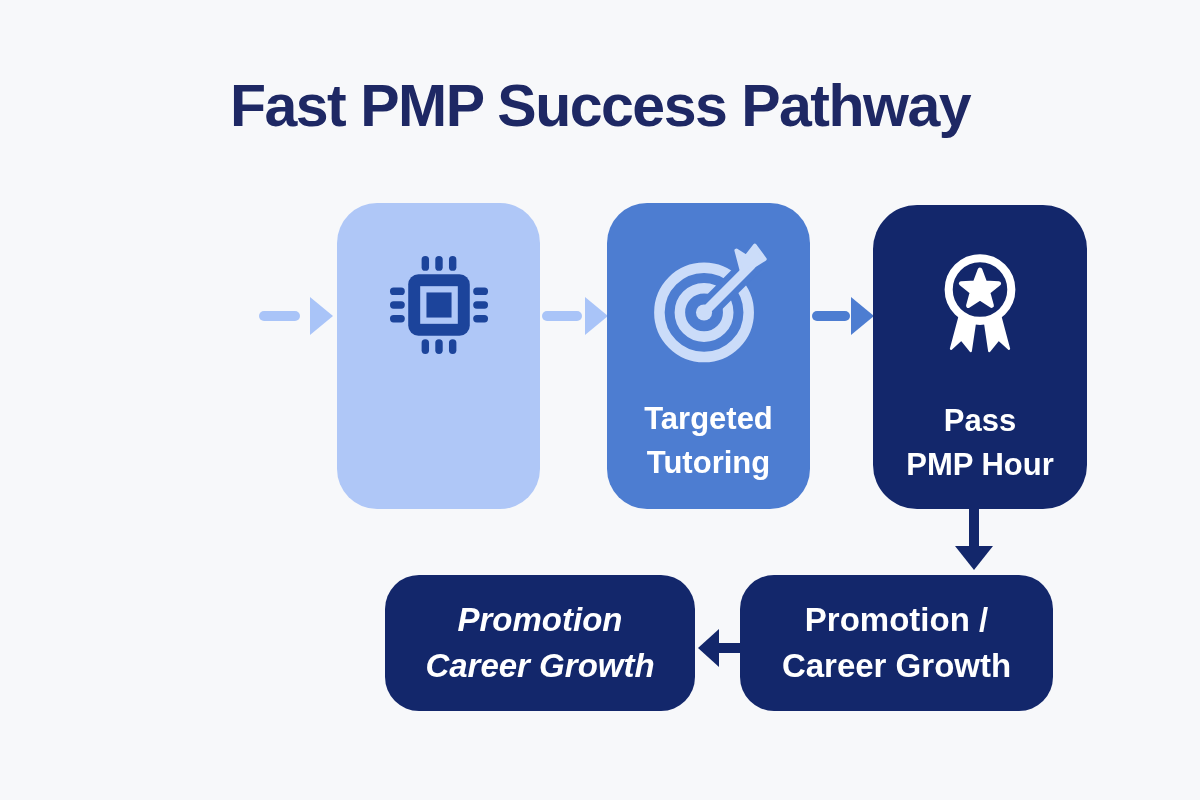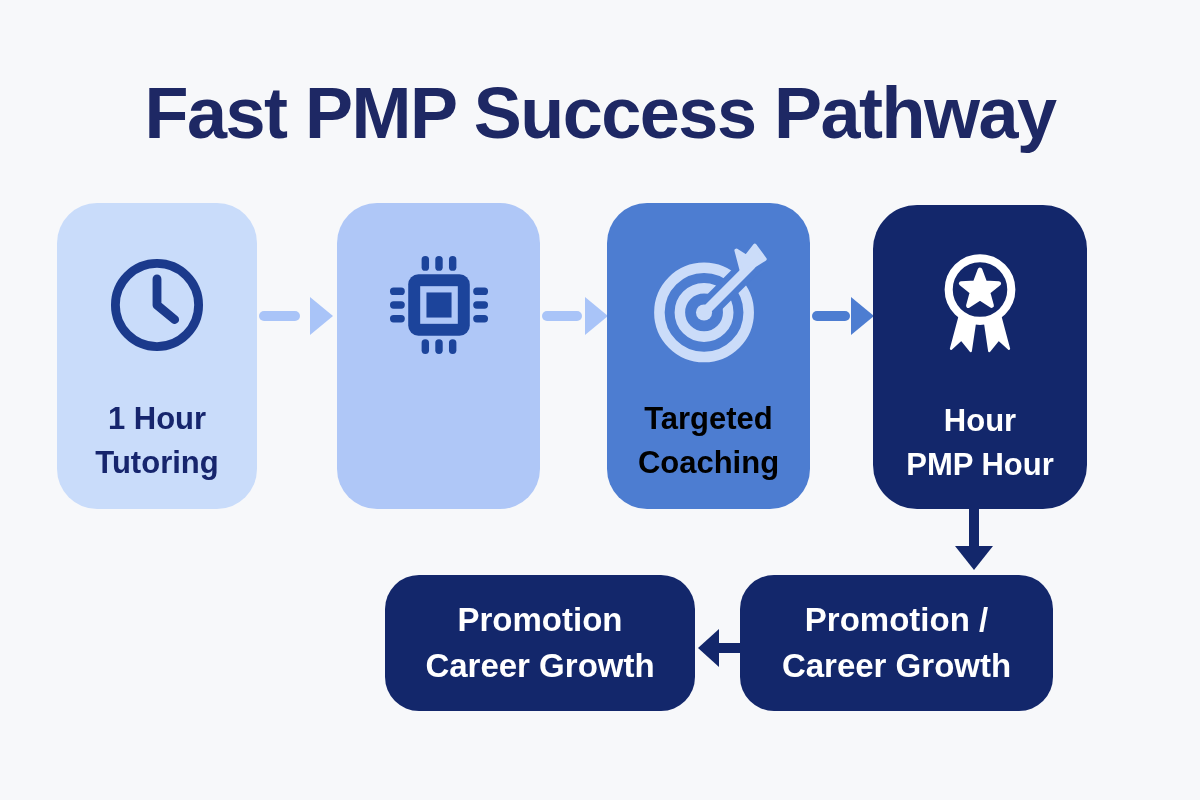--- a/index.html
+++ b/index.html
@@ -14,21 +14,21 @@
     background: #F7F8FA;
     overflow: hidden;
   }
   .title {
     position: absolute;
     top: 72px;
     left: 0;
     width: 1200px;
     margin: 0;
     text-align: center;
-    font-size: 72px;
+    font-size: 59px;
     font-weight: bold;
     letter-spacing: -1.5px;
     color: #1E2864;
   }
   .box {
     position: absolute;
     display: flex;
     flex-direction: column;
     align-items: center;
     box-sizing: border-box;
@@ -52,31 +52,31 @@
     font-weight: bold;
     text-align: center;
     line-height: 1.42;
   }
   .label span { display: block; }
   #step1 { left: 57px;  width: 200px; background: #C9DCFA; }
   #step2 { left: 337px; background: #AFC7F7; }
   #step3 { left: 607px; background: #4D7DD1; }
   #step4 { left: 873px; top: 205px; width: 214px; height: 304px; background: #13276B; border-radius: 44px; }
   .label-dark  { color: #16256D; }
-  .label-tint  { color: #000000; }
+  .label-tint  { color: #ffffff; }
   .label-white { color: #FFFFFF; }
 
   .outcome {
     top: 575px;
     height: 136px;
     background: #13276B;
     border-radius: 34px;
     justify-content: center;
   }
-  #outcome-left  { left: 385px; width: 310px; }
+  #outcome-left  { left: 385px; width: 310px; font-style: italic; }
   #outcome-right { left: 740px; width: 313px; }
   .outcome .label {
     font-size: 33px;
     font-weight: bold;
     text-align: center;
     line-height: 1.38;
     color: #FFFFFF;
   }
 
   
@@ -118,32 +118,20 @@
     border-right: 21px solid #13276B;
   }
 </style>
 </head>
 <body>
 
 <div class="canvas">
 
   <h1 class="title">Fast PMP Success Pathway</h1>
 
-  <div class="box step" id="step1">
-    <div class="icon-wrap">
-      <svg viewBox="0 0 100 100" width="104" height="104">
-        <circle cx="50" cy="50" r="40" fill="none" stroke="#1B3A8C" stroke-width="8.5"></circle>
-        <path d="M50 50 L50 25 M50 50 L67 64" fill="none" stroke="#1B3A8C" stroke-width="8.5" stroke-linecap="round"></path>
-      </svg>
-    </div>
-    <div class="label label-dark">
-      <span>1 Hour</span>
-      <span>Tutoring</span>
-    </div>
-  </div>
 
   <div class="arrow-right" id="arrow1">
     <div class="stem"></div>
     <div class="head"></div>
   </div>
 
   <div class="box step" id="step2">
     <div class="icon-wrap">
       <svg viewBox="0 0 100 100" width="114" height="114">
         <g fill="#1C449B">
@@ -178,40 +166,40 @@
         <circle cx="46" cy="56" r="36" fill="none" stroke="#CBDCF9" stroke-width="8.5"></circle>
         <circle cx="46" cy="56" r="19.5" fill="none" stroke="#CBDCF9" stroke-width="8.5"></circle>
         <circle cx="46" cy="56" r="6.5" fill="#CBDCF9"></circle>
         <line x1="50" y1="52" x2="92" y2="10" stroke="#4D7DD1" stroke-width="17"></line>
         <line x1="46" y1="56" x2="84" y2="18" stroke="#CBDCF9" stroke-width="7.5" stroke-linecap="round"></line>
         <path d="M77,25 L72,6 L80,11 L87,2 L95,13 L84,20 Z" fill="#CBDCF9" stroke="#CBDCF9" stroke-width="3" stroke-linejoin="round"></path>
       </svg>
     </div>
     <div class="label label-tint">
       <span>Targeted</span>
-      <span>Coaching</span>
+      <span>Tutoring</span>
     </div>
   </div>
 
   <div class="arrow-right" id="arrow3">
     <div class="stem"></div>
     <div class="head"></div>
   </div>
 
   <div class="box step" id="step4">
     <div class="icon-wrap">
       <svg viewBox="0 0 100 100" width="116" height="116">
         <circle cx="50" cy="35" r="27" fill="none" stroke="#FFFFFF" stroke-width="7"></circle>
         <polygon points="50,18 54.2,29.2 66.2,29.7 56.8,37.2 60,48.8 50,42.2 40,48.8 43.2,37.2 33.8,29.7 45.8,29.2" fill="#FFFFFF" stroke="#FFFFFF" stroke-width="4" stroke-linejoin="round"></polygon>
         <polygon points="33,56 46,61 42,88 34,78 25,86" fill="#FFFFFF" stroke="#FFFFFF" stroke-width="2" stroke-linejoin="round"></polygon>
         <polygon points="67,56 54,61 58,88 66,78 75,86" fill="#FFFFFF" stroke="#FFFFFF" stroke-width="2" stroke-linejoin="round"></polygon>
       </svg>
     </div>
     <div class="label label-white">
-      <span>Hour</span>
+      <span>Pass</span>
       <span>PMP Hour</span>
     </div>
   </div>
 
   <div class="arrow-down">
     <div class="stem"></div>
     <div class="head"></div>
   </div>
 
   <div class="box outcome" id="outcome-right">

